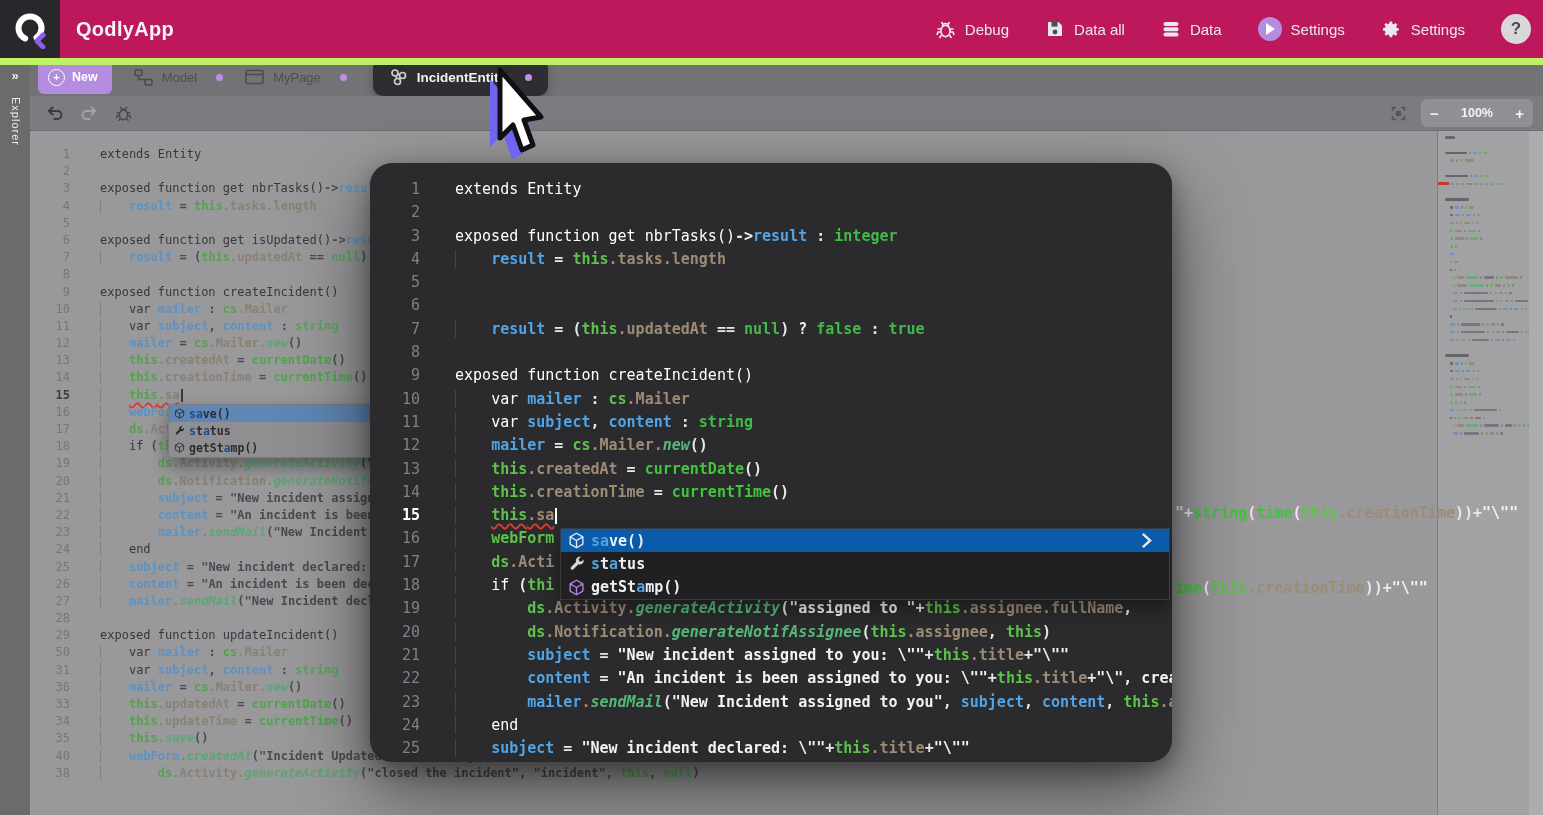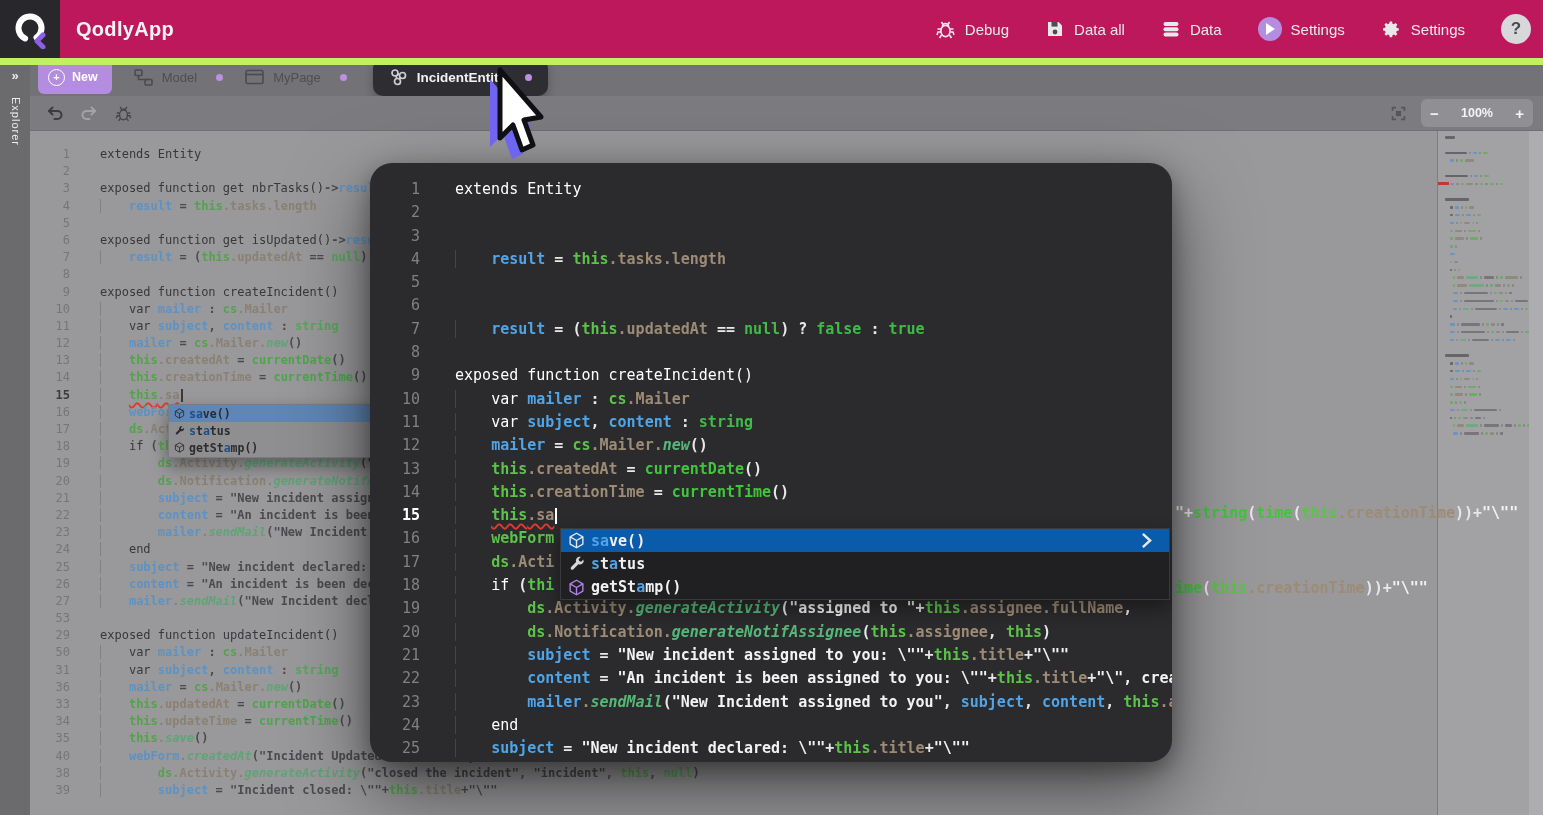--- a/index.html
+++ b/index.html
@@ -255,31 +255,30 @@
         <div class="crow"><span class="gut">18</span><span class="ltxt"><span class="tk-w ind">    </span><span class="tk-k">if </span><span class="tk-w">(</span><span class="tk-e">thi</span></span></div>
         <div class="crow"><span class="gut">19</span><span class="ltxt"><span class="tk-w ind">        </span><span class="tk-e">ds</span><span class="tk-p">.Activity.</span><span class="tk-m">generateActivity</span><span class="tk-w">(</span><span class="tk-s">"assigned to "</span><span class="tk-w">+</span><span class="tk-e">this</span><span class="tk-p">.assignee.fullName</span><span class="tk-w">,</span></span></div>
         <div class="crow"><span class="gut">20</span><span class="ltxt"><span class="tk-w ind">        </span><span class="tk-e">ds</span><span class="tk-p">.Notification.</span><span class="tk-m">generateNotifAssignee</span><span class="tk-w">(</span><span class="tk-e">this</span><span class="tk-p">.assignee</span><span class="tk-w">, </span><span class="tk-e">this</span><span class="tk-w">)</span></span></div>
         <div class="crow"><span class="gut">21</span><span class="ltxt"><span class="tk-w ind">        </span><span class="tk-v">subject</span><span class="tk-w"> = </span><span class="tk-s">"New incident assigned to you: \""</span><span class="tk-w">+</span><span class="tk-e">this</span><span class="tk-p">.title</span><span class="tk-w">+</span><span class="tk-s">"\""</span></span></div>
         <div class="crow"><span class="gut">22</span><span class="ltxt"><span class="tk-w ind">        </span><span class="tk-v">content</span><span class="tk-w"> = </span><span class="tk-s">"An incident is been assigned to you: \""</span><span class="tk-w">+</span><span class="tk-e">this</span><span class="tk-p">.title</span><span class="tk-w">+</span><span class="tk-s">"\", created at: "</span><span class="tk-w">+</span><span class="tk-f">string</span><span class="tk-w">(</span><span class="tk-f">time</span><span class="tk-w">(</span><span class="tk-e">this</span><span class="tk-p">.creationTime</span><span class="tk-w">))+</span><span class="tk-s">"\""</span></span></div>
         <div class="crow"><span class="gut">23</span><span class="ltxt"><span class="tk-w ind">        </span><span class="tk-v">mailer</span><span class="tk-p">.</span><span class="tk-m">sendMail</span><span class="tk-w">(</span><span class="tk-s">"New Incident assigned to you"</span><span class="tk-w">, </span><span class="tk-v">subject</span><span class="tk-w">, </span><span class="tk-v">content</span><span class="tk-w">, </span><span class="tk-e">this</span><span class="tk-p">.assignee.email</span><span class="tk-w">)</span></span></div>
         <div class="crow"><span class="gut">24</span><span class="ltxt"><span class="tk-w ind">    </span><span class="tk-k">end</span></span></div>
         <div class="crow"><span class="gut">25</span><span class="ltxt"><span class="tk-w ind">    </span><span class="tk-v">subject</span><span class="tk-w"> = </span><span class="tk-s">"New incident declared: \""</span><span class="tk-w">+</span><span class="tk-e">this</span><span class="tk-p">.title</span><span class="tk-w">+</span><span class="tk-s">"\""</span></span></div>
         <div class="crow"><span class="gut">26</span><span class="ltxt"><span class="tk-w ind">    </span><span class="tk-v">content</span><span class="tk-w"> = </span><span class="tk-s">"An incident is been declared: \""</span><span class="tk-w">+</span><span class="tk-e">this</span><span class="tk-p">.title</span><span class="tk-w">+</span><span class="tk-s">"\", created at: "</span><span class="tk-w">+</span><span class="tk-f">string</span><span class="tk-w">(</span><span class="tk-f">time</span><span class="tk-w">(</span><span class="tk-e">this</span><span class="tk-p">.creationTime</span><span class="tk-w">))+</span><span class="tk-s">"\""</span></span></div>
         <div class="crow"><span class="gut">27</span><span class="ltxt"><span class="tk-w ind">    </span><span class="tk-v">mailer</span><span class="tk-p">.</span><span class="tk-m">sendMail</span><span class="tk-w">(</span><span class="tk-s">"New Incident declared"</span><span class="tk-w">, </span><span class="tk-v">subject</span><span class="tk-w">, </span><span class="tk-v">content</span><span class="tk-w">)</span></span></div>
-        <div class="crow"><span class="gut">53</span><span class="ltxt"></span></div>
+        <div class="crow"><span class="gut">28</span><span class="ltxt"></span></div>
         <div class="crow"><span class="gut">29</span><span class="ltxt"><span class="tk-k">exposed function updateIncident()</span></span></div>
         <div class="crow"><span class="gut">50</span><span class="ltxt"><span class="tk-w ind">    </span><span class="tk-k">var </span><span class="tk-v">mailer</span><span class="tk-w"> : </span><span class="tk-e">cs</span><span class="tk-p">.Mailer</span></span></div>
         <div class="crow"><span class="gut">31</span><span class="ltxt"><span class="tk-w ind">    </span><span class="tk-k">var </span><span class="tk-v">subject</span><span class="tk-w">, </span><span class="tk-v">content</span><span class="tk-w"> : </span><span class="tk-t">string</span></span></div>
         <div class="crow"><span class="gut">36</span><span class="ltxt"><span class="tk-w ind">    </span><span class="tk-v">mailer</span><span class="tk-w"> = </span><span class="tk-e">cs</span><span class="tk-p">.Mailer.</span><span class="tk-m">new</span><span class="tk-w">()</span></span></div>
         <div class="crow"><span class="gut">33</span><span class="ltxt"><span class="tk-w ind">    </span><span class="tk-e">this</span><span class="tk-p">.updatedAt</span><span class="tk-w"> = </span><span class="tk-f">currentDate</span><span class="tk-w">()</span></span></div>
         <div class="crow"><span class="gut">34</span><span class="ltxt"><span class="tk-w ind">    </span><span class="tk-e">this</span><span class="tk-p">.updateTime</span><span class="tk-w"> = </span><span class="tk-f">currentTime</span><span class="tk-w">()</span></span></div>
         <div class="crow"><span class="gut">35</span><span class="ltxt"><span class="tk-w ind">    </span><span class="tk-e">this</span><span class="tk-p">.</span><span class="tk-m">save</span><span class="tk-w">()</span></span></div>
         <div class="crow"><span class="gut">40</span><span class="ltxt"><span class="tk-w ind">    </span><span class="tk-o">webForm</span><span class="tk-p">.</span><span class="tk-m">createdAt</span><span class="tk-w">(</span><span class="tk-s">"Incident Updated Successfully!"</span><span class="tk-w">)</span></span></div>
         <div class="crow"><span class="gut">38</span><span class="ltxt"><span class="tk-w ind">        </span><span class="tk-e">ds</span><span class="tk-p">.Activity.</span><span class="tk-m">generateActivity</span><span class="tk-w">(</span><span class="tk-s">"closed the incident"</span><span class="tk-w">, </span><span class="tk-s">"incident"</span><span class="tk-w">, </span><span class="tk-e">this</span><span class="tk-w">, </span><span class="tk-t">null</span><span class="tk-w">)</span></span></div>
-        <div class="crow"><span class="gut">39</span><span class="ltxt"><span class="tk-w ind">        </span><span class="tk-v">subject</span><span class="tk-w"> = </span><span class="tk-s">"Incident closed: \""</span><span class="tk-w">+</span><span class="tk-e">this</span><span class="tk-p">.title</span><span class="tk-w">+</span><span class="tk-s">"\""</span></span></div>
       </div>
     <div class="ac ac-small" id="ac-small">
         <div class="ac-row sel">
           <span class="ac-ic ic-cube-icon">
             <svg viewBox="0 0 20 20" fill="none" stroke="currentColor" stroke-width="1.6" stroke-linejoin="round">
               <path d="M10 1.5 L17.5 5.8 V14.2 L10 18.5 L2.5 14.2 V5.8 Z"></path>
               <path d="M2.5 5.8 L10 10 L17.5 5.8 M10 10 V18.5"></path>
             </svg>
           </span>
           <span class="ac-label"><span class="hl">sa</span><span>ve()</span></span>
@@ -617,21 +616,21 @@
         </div>
       </div>
     <div class="mini-red"></div>
     <div class="mini-scroll"></div>
   </div>
 
   <div class="popup code-scope dark">
     <div id="popup-lines">
         <div class="crow"><span class="gut">1</span><span class="ltxt"><span class="tk-k">extends Entity</span></span></div>
         <div class="crow"><span class="gut">2</span><span class="ltxt"></span></div>
-        <div class="crow"><span class="gut">3</span></div>
+        <div class="crow"><span class="gut">3</span><span class="ltxt"><span class="tk-k">exposed function get nbrTasks()</span><span class="tk-w">-&gt;</span><span class="tk-v">result</span><span class="tk-w"> : </span><span class="tk-t">integer</span></span></div>
         <div class="crow"><span class="gut">4</span><span class="ltxt"><span class="tk-w ind">    </span><span class="tk-v">result</span><span class="tk-w"> = </span><span class="tk-e">this</span><span class="tk-p">.tasks.length</span></span></div>
         <div class="crow"><span class="gut">5</span><span class="ltxt"></span></div>
         <div class="crow"><span class="gut">6</span></div>
         <div class="crow"><span class="gut">7</span><span class="ltxt"><span class="tk-w ind">    </span><span class="tk-v">result</span><span class="tk-w"> = (</span><span class="tk-e">this</span><span class="tk-p">.updatedAt</span><span class="tk-w"> == </span><span class="tk-t">null</span><span class="tk-w">) ? </span><span class="tk-t">false</span><span class="tk-w"> : </span><span class="tk-t">true</span></span></div>
         <div class="crow"><span class="gut">8</span><span class="ltxt"></span></div>
         <div class="crow"><span class="gut">9</span><span class="ltxt"><span class="tk-k">exposed function createIncident()</span></span></div>
         <div class="crow"><span class="gut">10</span><span class="ltxt"><span class="tk-w ind">    </span><span class="tk-k">var </span><span class="tk-v">mailer</span><span class="tk-w"> : </span><span class="tk-e">cs</span><span class="tk-p">.Mailer</span></span></div>
         <div class="crow"><span class="gut">11</span><span class="ltxt"><span class="tk-w ind">    </span><span class="tk-k">var </span><span class="tk-v">subject</span><span class="tk-w">, </span><span class="tk-v">content</span><span class="tk-w"> : </span><span class="tk-t">string</span></span></div>
         <div class="crow"><span class="gut">12</span><span class="ltxt"><span class="tk-w ind">    </span><span class="tk-v">mailer</span><span class="tk-w"> = </span><span class="tk-e">cs</span><span class="tk-p">.Mailer.</span><span class="tk-m">new</span><span class="tk-w">()</span></span></div>
         <div class="crow"><span class="gut">13</span><span class="ltxt"><span class="tk-w ind">    </span><span class="tk-e">this</span><span class="tk-p">.createdAt</span><span class="tk-w"> = </span><span class="tk-f">currentDate</span><span class="tk-w">()</span></span></div>

